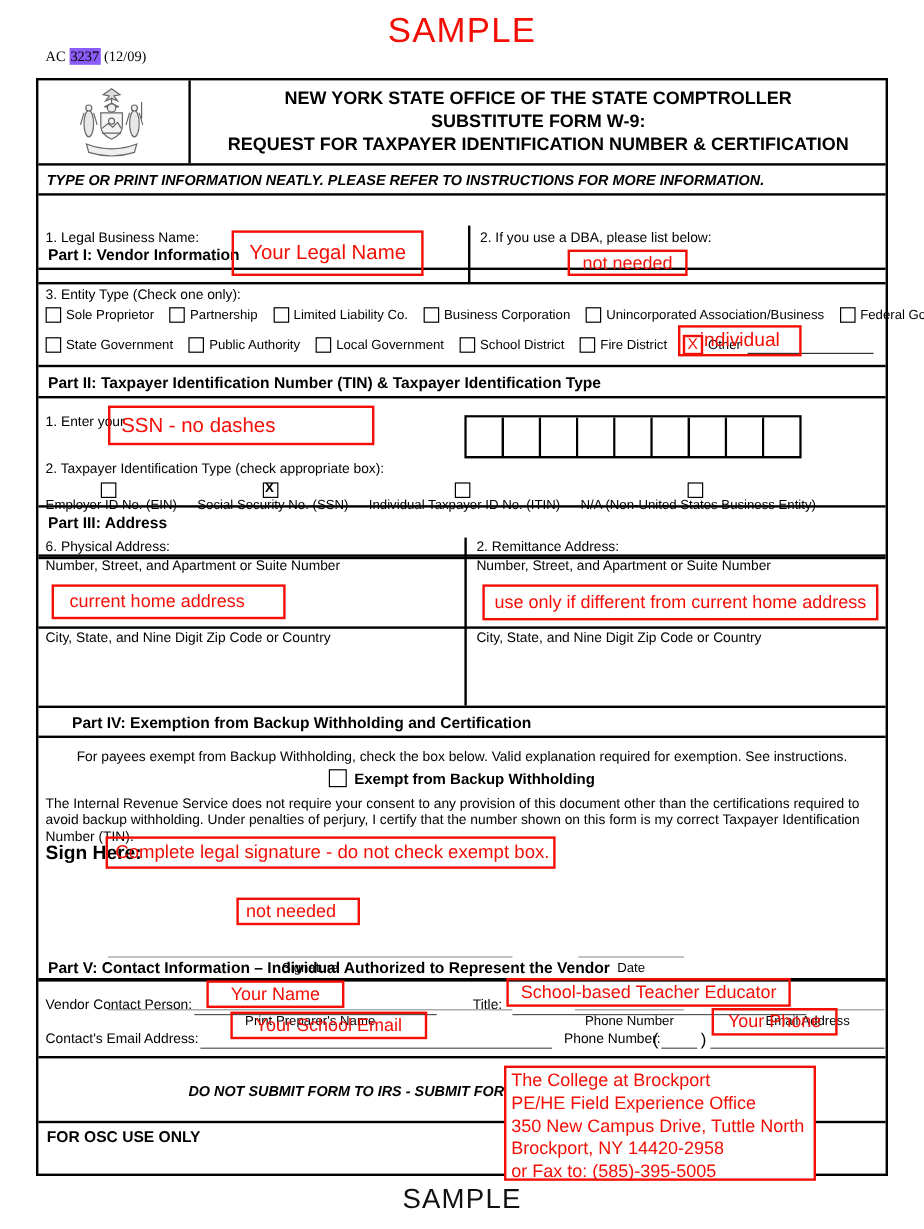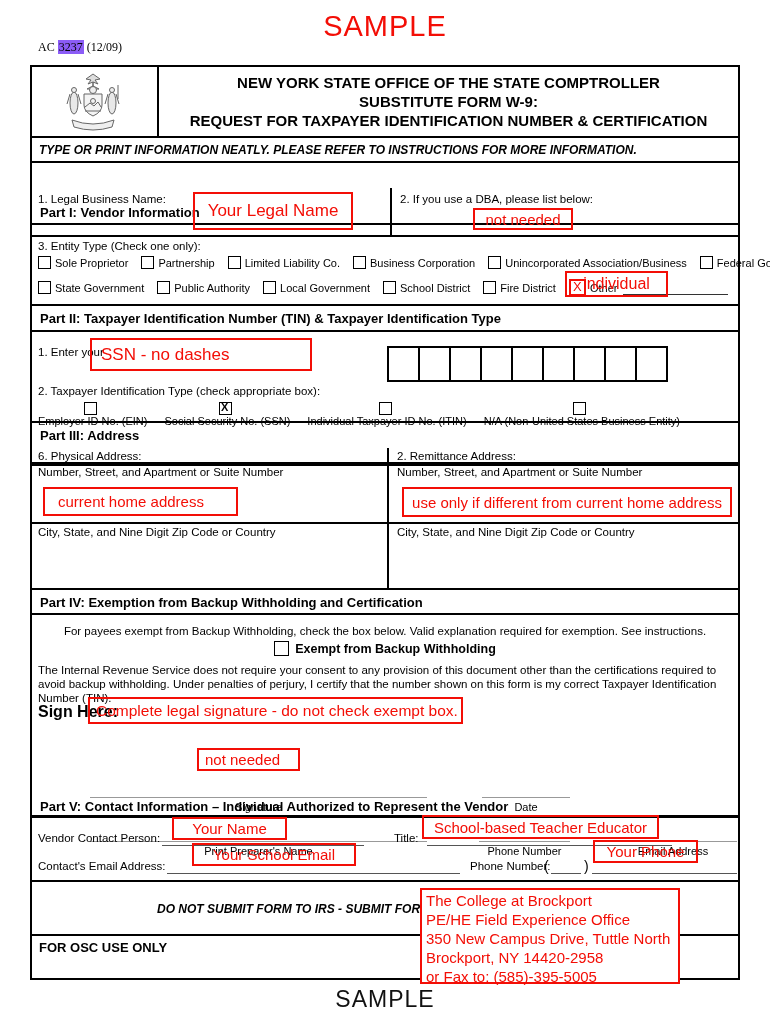--- a/index.html
+++ b/index.html
@@ -56,21 +56,21 @@
   .tid-line .ent{margin-right:17px;flex-direction:column;}
 
   .p3t{top:356px;height:41px;}
   .p3grid{top:381px;height:142px;}
   .p3grid .vdiv{position:absolute;top:0;bottom:0;left:355px;border-left:2px solid #000;}
   .p3grid .r-a{position:absolute;top:0;left:0;right:0;height:16px;border-bottom:2px solid #000;}
   .p3grid .r-b{position:absolute;top:16px;left:0;right:0;height:58px;border-bottom:2px solid #000;}
   .p3grid .lab{position:absolute;font-size:11.5px;top:2px;}
   .p3grid .lab.c1{left:6px;} .p3grid .lab.c2{left:365px;}
 
-  .p4t{top:523px;height:25px;}
+  .p4t{top:523px;height:25px;padding-left:20px;}
   .p4c{top:548px;height:202px;font-size:11.5px;}
   .p4c .note{position:absolute;top:10px;left:0;right:0;text-align:center;}
   .p4c .exline{position:absolute;top:26px;left:0;right:0;display:flex;justify-content:center;align-items:center;}
   .p4c .exline .cb{width:13px;height:13px;}
   .p4c .exlab{font-weight:bold;font-size:12.5px;margin-left:2px;}
   .p4c .cert{position:absolute;top:48px;left:6px;right:8px;line-height:14px;}
   .p4c .signhere{position:absolute;left:6px;top:88px;font-weight:bold;font-size:16px;}
   .sigline{position:absolute;border-bottom:1px solid #999;height:0;}
   .slab{position:absolute;font-size:11px;text-align:center;}
 

